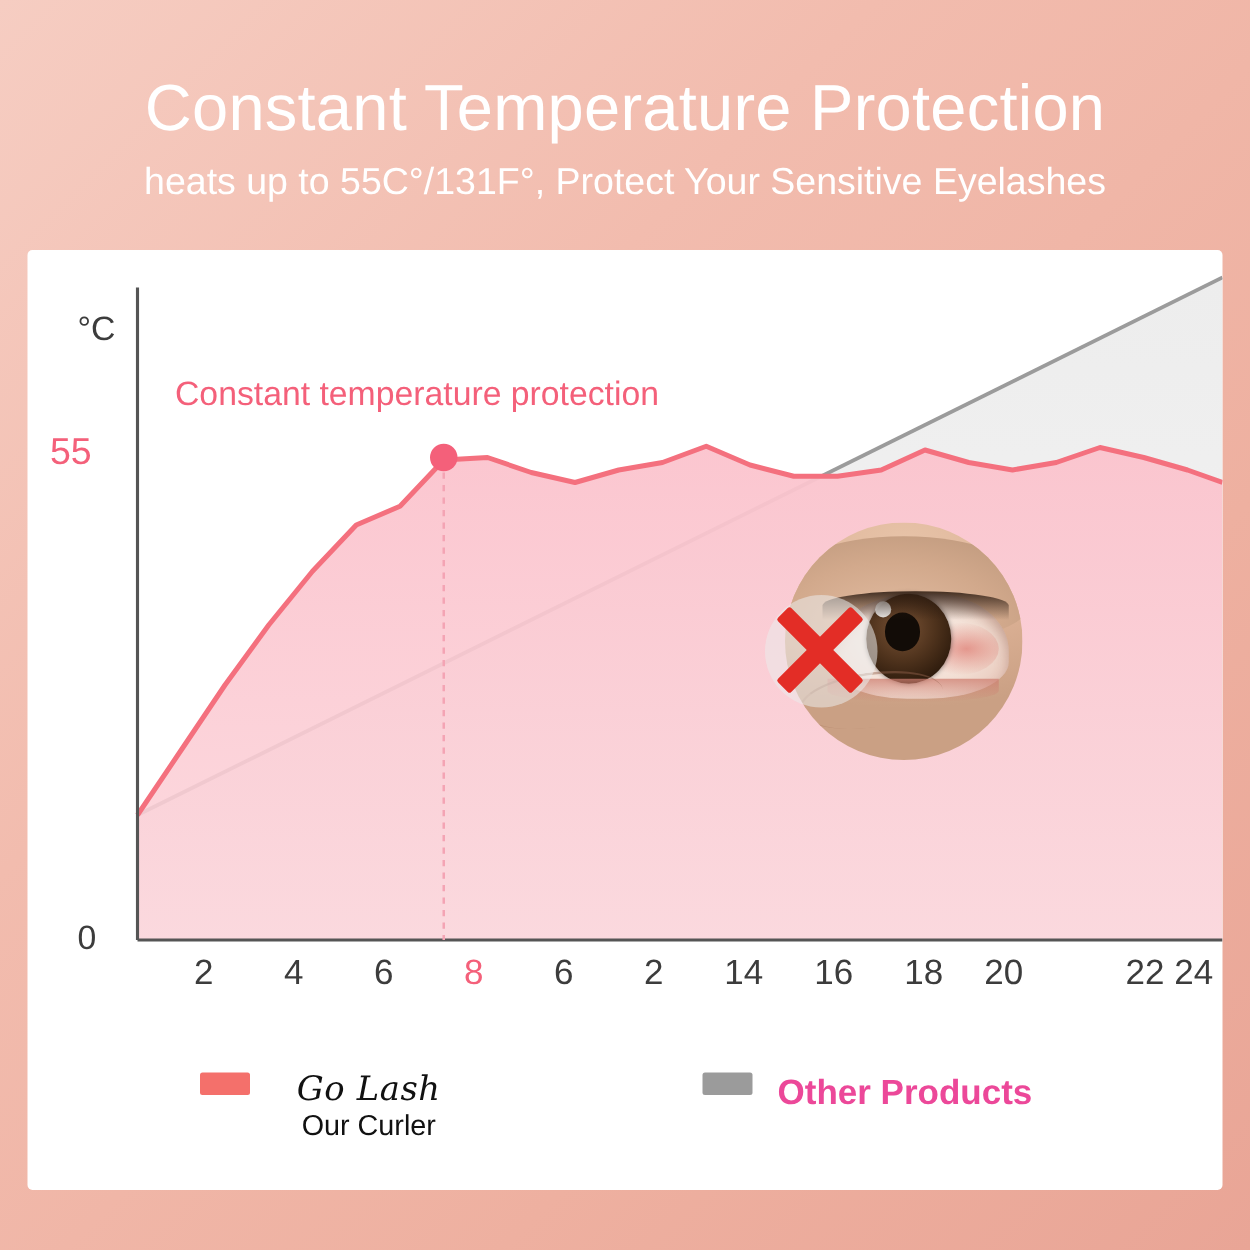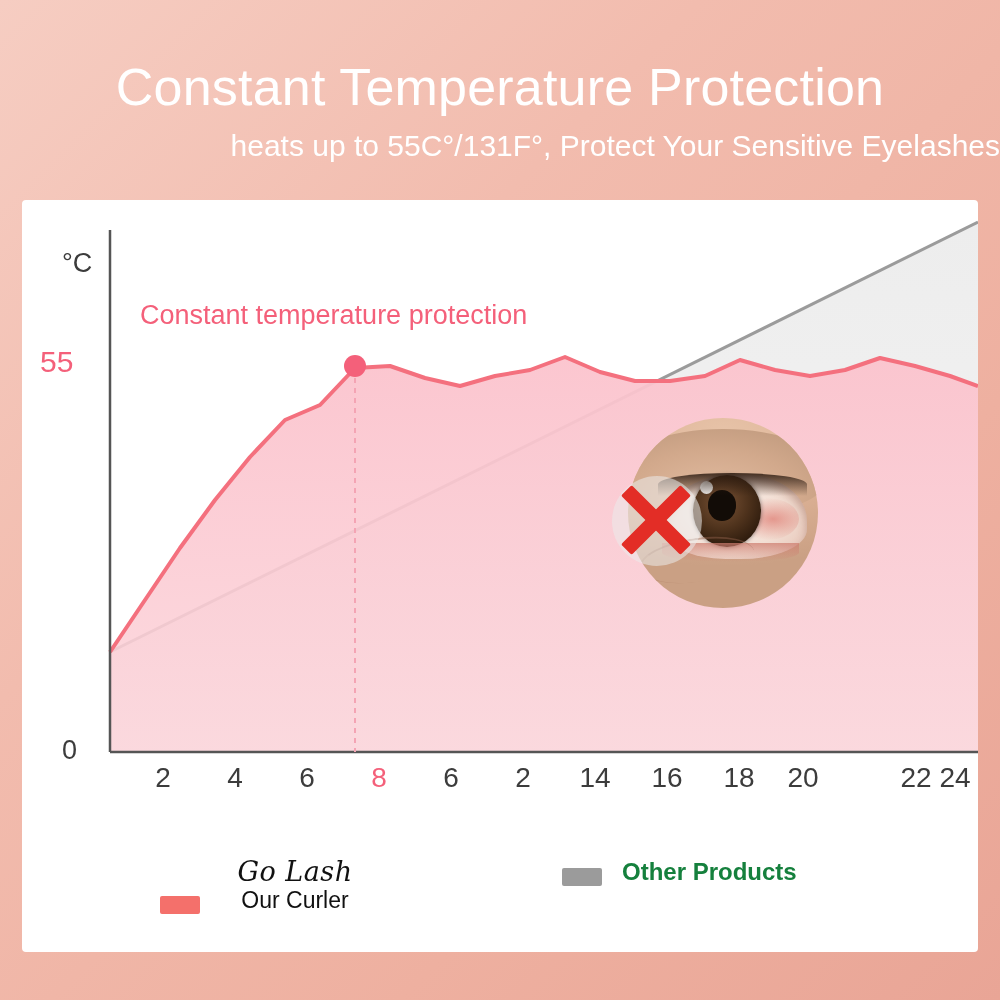--- a/index.html
+++ b/index.html
@@ -32,21 +32,20 @@
     font-weight: 400;
     letter-spacing: 0.2px;
     white-space: nowrap;
   }
   .header-sub {
     font-size: 30px;
     line-height: 1.2;
     margin-top: 10px;
     font-weight: 400;
     white-space: nowrap;
-    text-align: right;
   }
   
   .card {
     position: absolute;
     left: 22px;
     top: 200px;
     width: 956px;
     height: 752px;
     background: #ffffff;
     border-radius: 4px;
@@ -261,21 +260,21 @@
   .legend {
     position: absolute;
     left: 0;
     top: 648px;
     width: 956px;
     height: 100px;
   }
   .legend-item {
     position: absolute;
     display: flex;
-    align-items: flex-end;
+    align-items: flex-start;
   }
   .legend-item.ours { left: 138px; top: 10px; }
   .legend-item.other { left: 540px; top: 10px; }
   .swatch {
     width: 40px;
     height: 18px;
     border-radius: 2px;
     margin-right: 20px;
   }
   .swatch.pink { background: #f4706b; }
@@ -292,22 +291,22 @@
     color: #111;
     letter-spacing: 0.5px;
     line-height: 1;
   }
   .brand-sub {
     font-size: 23px;
     color: #111;
     margin-top: 2px;
   }
   .legend-other-label {
-    font-size: 24px;
-    color: #15803d;
+    font-size: 28px;
+    color: #ec4899;
     font-weight: bold;
   }
 </style>
 </head>
 <body>
 
 <div class="page">
 
   <div class="header">
     <div class="header-title">Constant Temperature Protection</div>

